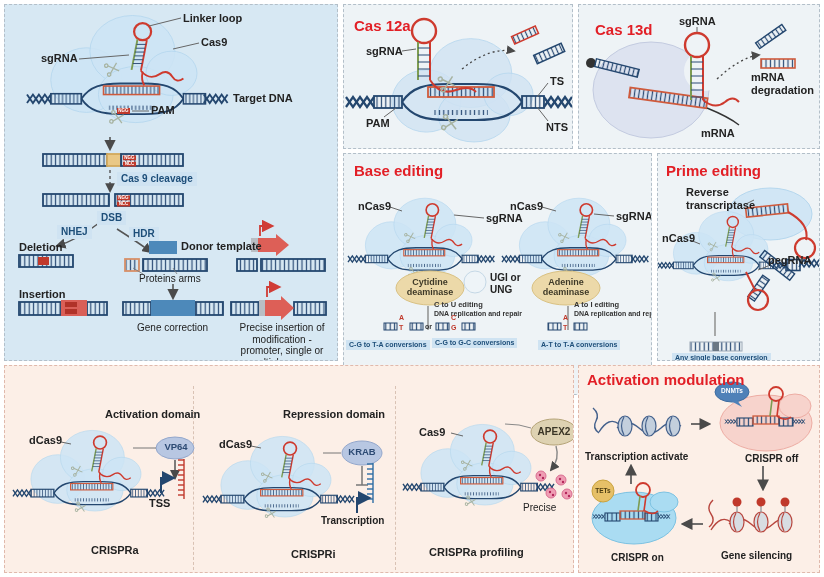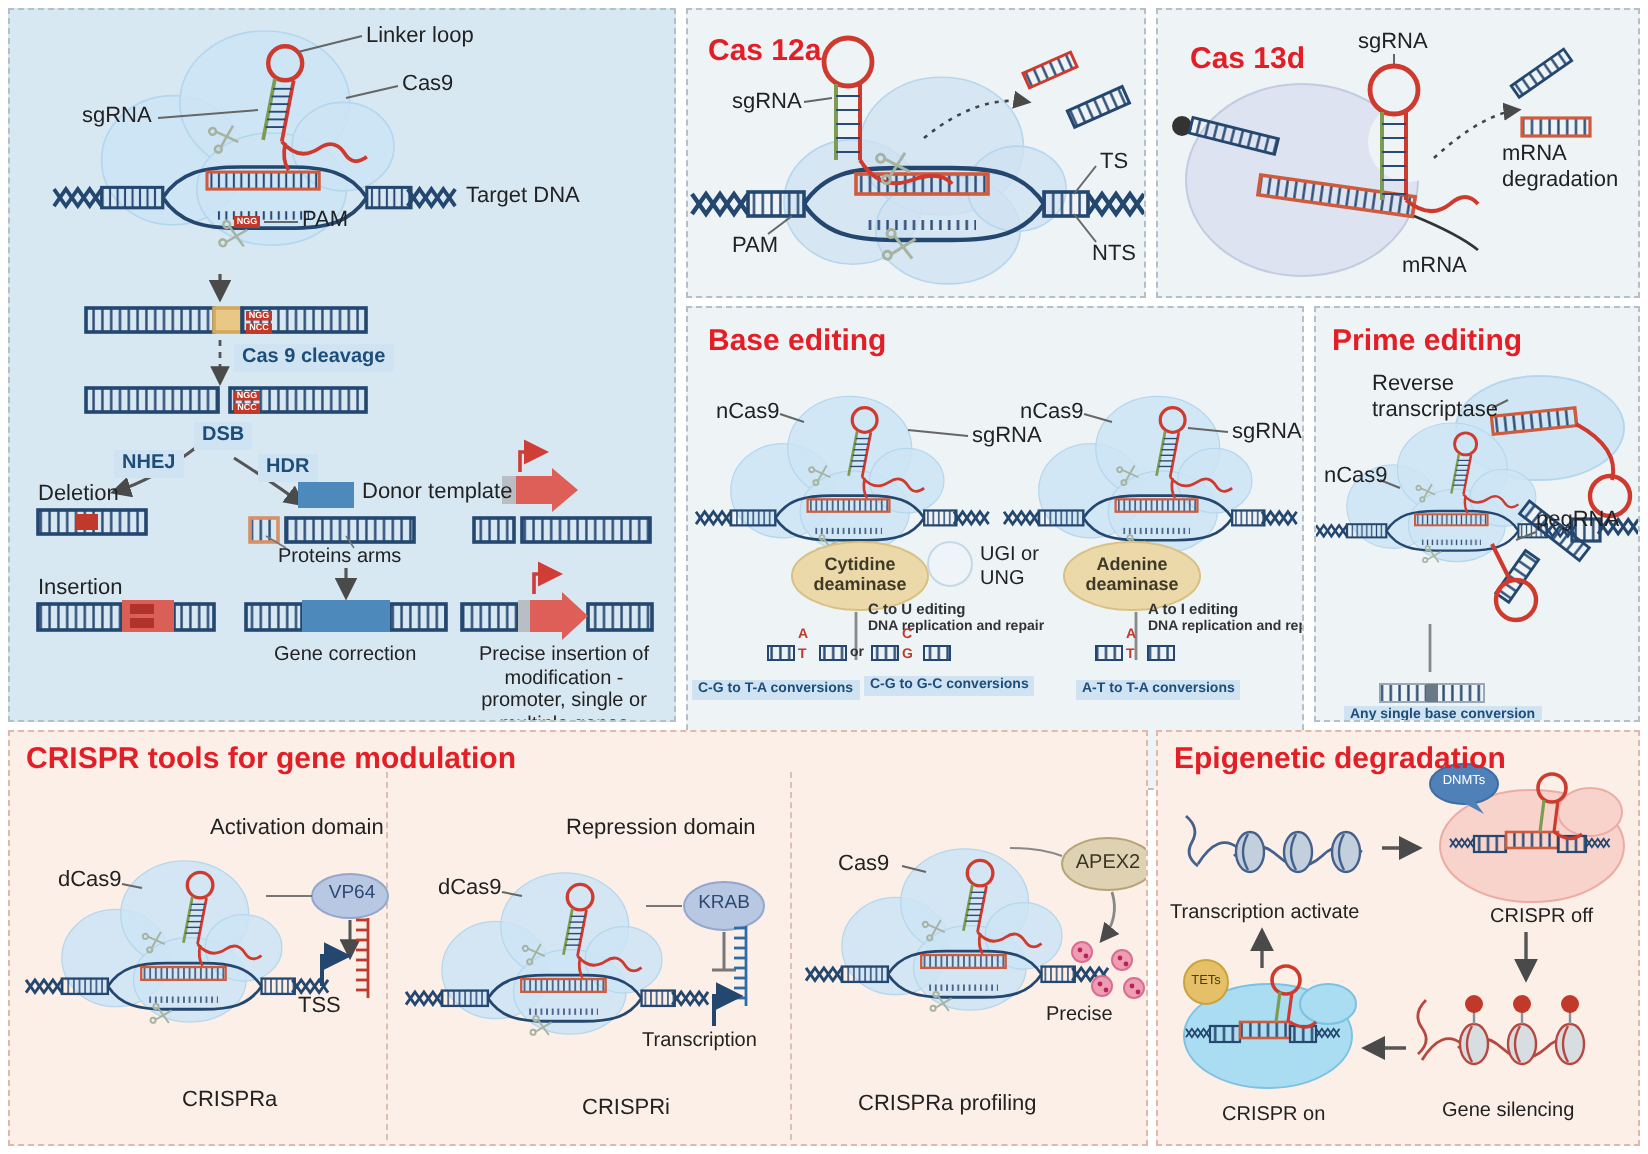--- a/index.html
+++ b/index.html
@@ -4,21 +4,21 @@
 <style>
   body{margin:0;background:#fff}
   .canvas{position:relative;width:824px;height:577px;background:#ffffff;
           font-family:"Liberation Sans",sans-serif;overflow:hidden}
   .panel{position:absolute;border:1px dashed #b3bfc9;box-sizing:border-box;overflow:hidden}
   .p-blue{background:#d7e8f3}
   .p-gray{background:#eef3f6}
   .p-peach{background:#fcefe7;border-color:#e0b9ac}
   .art{position:absolute;left:0;top:0}
   .ptitle{position:absolute;font-size:15px;font-weight:bold;color:#e21f26;white-space:nowrap}
-  .lbl{position:absolute;font-size:11px;font-weight:normal;color:#222;white-space:nowrap;line-height:1.1}
+  .lbl{position:absolute;font-size:11px;font-weight:bold;color:#222;white-space:nowrap;line-height:1.1}
   .rg{font-weight:normal;font-size:10px}
   .sm{font-size:10px}
   .tiny{position:absolute;font-size:7px;font-weight:bold;color:#333;white-space:nowrap}
   .wrap{white-space:normal;line-height:1.15}
   .ctr{text-align:center}
   .chip{position:absolute;background:#cfe3f2;color:#1d4e79;font-weight:bold;font-size:10px;
         padding:1px 4px;white-space:nowrap;line-height:1.15}
   .chip7{font-size:7px;padding:1px 3px}
   .eln{position:absolute;font-weight:bold;color:#3f3a28;text-align:center;line-height:1.1}
   .ngg{position:absolute;color:#fff;font-size:4.5px;font-weight:bold;text-align:center;line-height:1}
@@ -407,21 +407,20 @@
           <circle cx="555" cy="113" r="1.2"></circle>
             <circle cx="558" cy="116" r="1.2"></circle>
           <circle cx="545" cy="126" r="1.2"></circle>
             <circle cx="548" cy="129" r="1.2"></circle>
           <circle cx="561" cy="127" r="1.2"></circle>
             <circle cx="564" cy="130" r="1.2"></circle>
         </g>
       </g>
       <line x1="446" y1="67" x2="458" y2="70" stroke="#666" stroke-width="1"></line>
     </svg>
-    <div class="ptitle" style="left:8px;top:5px">CRISPR tools for gene modulation</div>
     <div class="lbl" style="left:100px;top:42px">Activation domain</div>
     <div class="lbl" style="left:24px;top:68px">dCas9</div>
     <div class="lbl" style="left:156px;top:76px;width:30px;text-align:center;font-size:9.5px;color:#2c4a73">VP64</div>
     <div class="lbl" style="left:144px;top:131px">TSS</div>
     <div class="lbl" style="left:86px;top:178px">CRISPRa</div>
     <div class="lbl" style="left:278px;top:42px">Repression domain</div>
     <div class="lbl" style="left:214px;top:72px">dCas9</div>
     <div class="lbl" style="left:340px;top:81px;width:34px;text-align:center;font-size:9.5px;color:#2c4a73">KRAB</div>
     <div class="lbl sm" style="left:316px;top:149px">Transcription</div>
     <div class="lbl" style="left:286px;top:182px">CRISPRi</div>
@@ -490,21 +489,21 @@
         <rect x="66" y="147" width="13" height="8" fill="url(#rg)" stroke="#24476f" stroke-width="1.1"></rect>
         <use href="#helix" transform="translate(79,148) scale(0.42)"></use>
         <circle cx="64" cy="124" r="7" fill="none" stroke="#ce3a2e" stroke-width="1.8"></circle>
         <line x1="61" y1="130" x2="59" y2="145" stroke="#7d9c52" stroke-width="1.6"></line>
         <line x1="67" y1="130" x2="65" y2="145" stroke="#ce3a2e" stroke-width="1.6"></line>
         <path d="M66,145 q8,5 13,0" stroke="#ce3a2e" stroke-width="1.6" fill="none"></path>
       </g>
       <circle cx="24" cy="125" r="11" fill="#e6c068" stroke="#caa33f"></circle>
       <line x1="52" y1="118" x2="52" y2="100" stroke="#555" stroke-width="1.7" marker-end="url(#mA)"></line>
     </svg>
-    <div class="ptitle" style="left:8px;top:5px">Epigenetic degradation</div>
+    <div class="ptitle" style="left:8px;top:5px">Activation modulation</div>
     <div class="lbl" style="left:136px;top:21px;width:34px;text-align:center;font-size:6.5px;color:#fff">DNMTs</div>
     <div class="lbl sm" style="left:6px;top:85px">Transcription activate</div>
     <div class="lbl sm" style="left:166px;top:87px">CRISPR off</div>
     <div class="lbl" style="left:12px;top:121px;width:24px;text-align:center;font-size:6.5px;color:#4a3a10">TETs</div>
     <div class="lbl sm" style="left:32px;top:186px">CRISPR on</div>
     <div class="lbl sm" style="left:142px;top:184px">Gene silencing</div>
   </div>
 
 </div>
 

